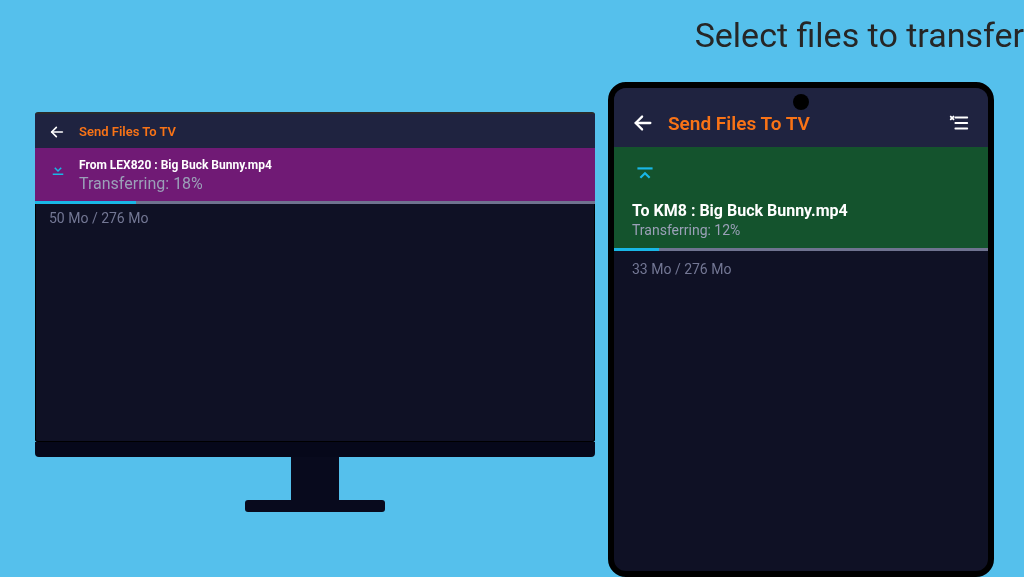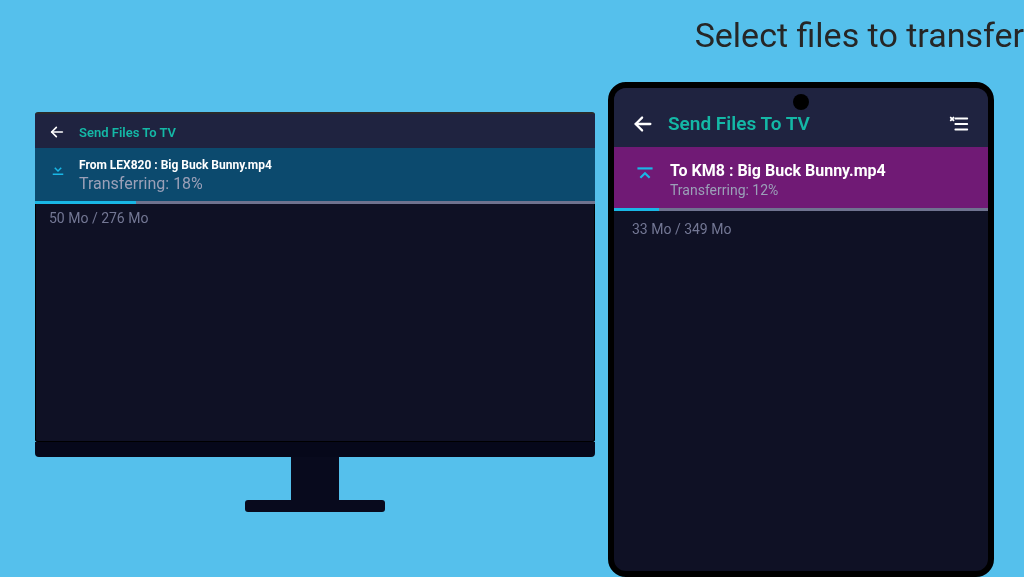--- a/index.html
+++ b/index.html
@@ -47,40 +47,39 @@
       position: absolute;
       left: 245px; top: 500px;
       width: 140px; height: 12px;
       background: #080a1d;
       border-radius: 3px;
     }
 
     
     .app-header {
       display: flex;
-      align-items: center;
       padding: 10px 14px 8px;
       background: #1f2340;
-      color: #14b8a6;
+      color: #f97316;
     }
     .app-header .back {
       margin-right: 14px;
       display: inline-flex;
     }
     .app-header .title {
       font-size: 13px;
       font-weight: 600;
     }
 
     
     .row {
       display: flex;
       align-items: flex-start;
       padding: 10px 14px 8px;
-      background: #0c4a6e;
+      background: #701a75;
       gap: 12px;
     }
     .row .icon { flex-shrink: 0; display:inline-flex; margin-top:2px;}
     .row .texts { color:#fff; }
     .row .line1 { font-size: 12px; font-weight: 700; }
     .row .line2 { font-size: 16px; color:#9ba0b8; margin-top:2px; }
 
     .progress {
       height: 3px;
       background: #6f7390;
@@ -186,31 +185,31 @@
       <svg width="22" height="22" viewBox="0 0 24 24" fill="none" stroke="#fff" stroke-width="2" stroke-linecap="round">
         <line x1="8" y1="6" x2="21" y2="6"></line>
           <line x1="8" y1="12" x2="21" y2="12"></line>
           <line x1="8" y1="18" x2="21" y2="18"></line>
         <line x1="3" y1="5" x2="6" y2="8"></line>
           <line x1="6" y1="5" x2="3" y2="8"></line>
       </svg>
     </span>
   </div>
 
-  <div class="row" style="background:#701a75;">
+  <div class="row" style="background:#14532d;flex-direction:column;">
     <span class="icon">
       <svg width="26" height="26" viewBox="0 0 24 24">
         <path fill="#19b7e6" d="M12 21V10.83l-3.59 3.58L7 13l5-5 5 5-1.41 1.41L12 10.83V21z"></path>
         <rect fill="#19b7e6" x="5" y="4" width="14" height="2"></rect>
       </svg>
     </span>
     <span class="texts">
       <div class="line1">To KM8 : Big Buck Bunny.mp4</div>
       <div class="line2">Transferring: 12%</div>
     </span>
   </div>
 
   <div class="progress">
     <div class="bar" style="width:12%"></div>
   </div>
 
-  <div class="byte-text">33 Mo / 349 Mo</div>
+  <div class="byte-text">33 Mo / 276 Mo</div>
 </div>
 
 </body></html>

